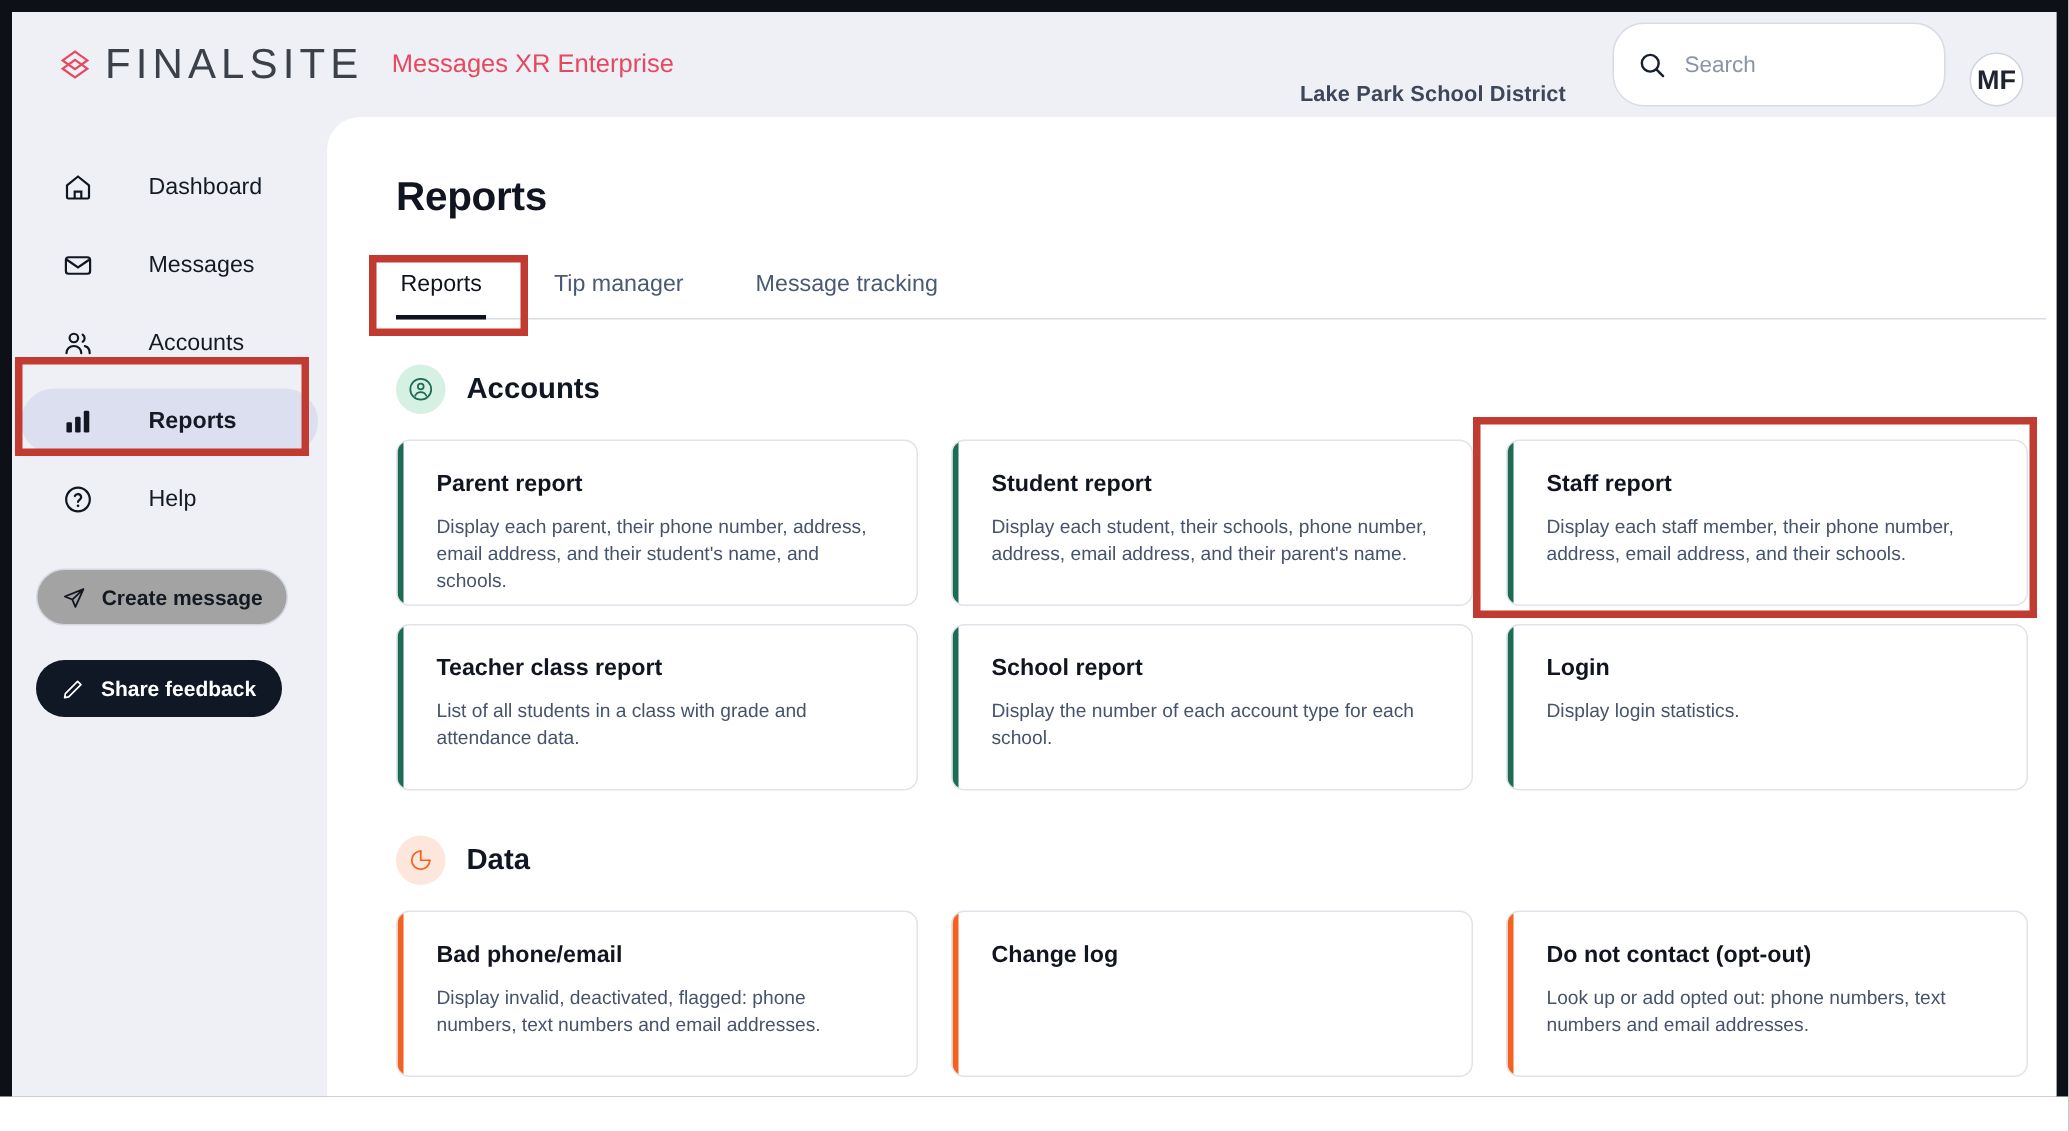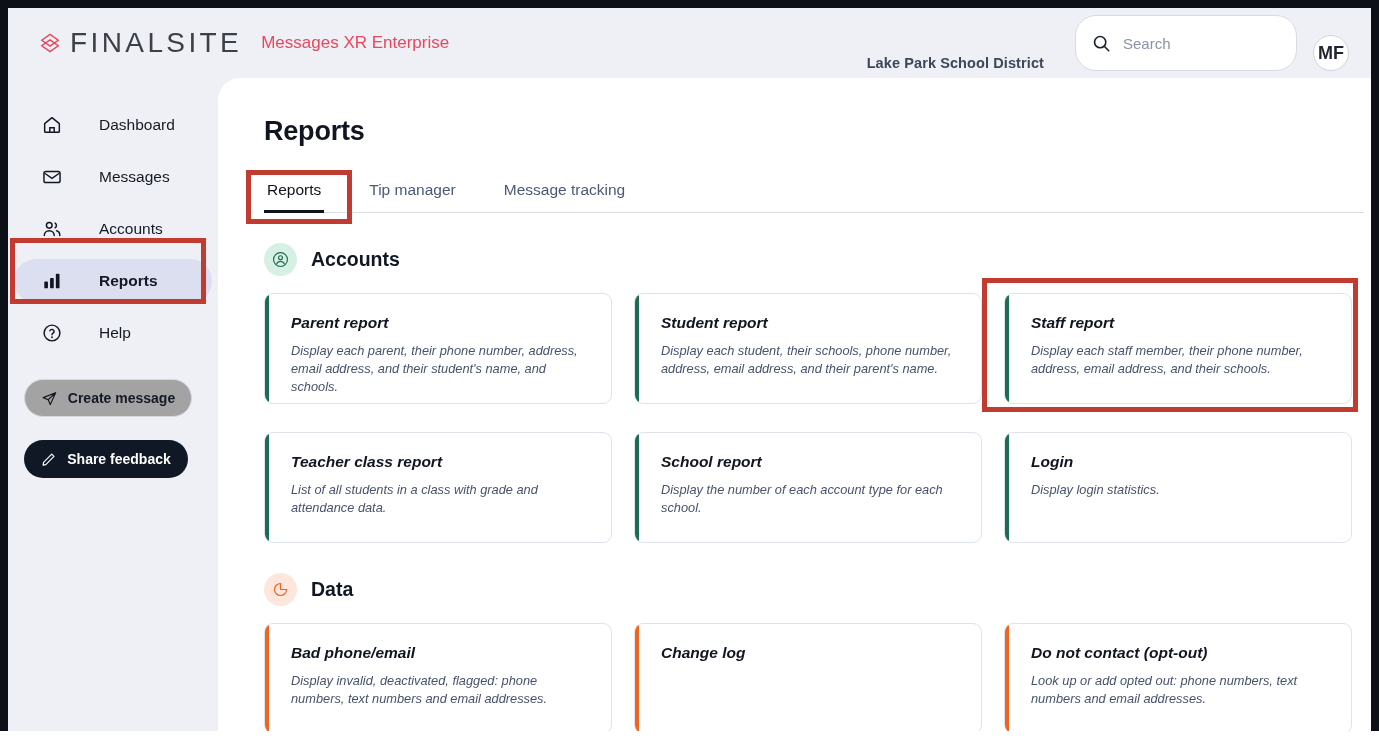--- a/index.html
+++ b/index.html
@@ -167,22 +167,21 @@
   }
   .section-ico.accounts { background: #d7f0e4; }
   .section-ico.data { background: #fde6dc; }
   .section-title {
     font-size: 19.5px; font-weight: 700; color: #101722;
   }
 
   .cards {
     display: grid;
     grid-template-columns: repeat(3, 348px);
-    gap: 28px 22px;
-    font-style: italic;
+    gap: 12px 22px;
   }
   .card {
     position: relative;
     height: 111px;
     background: #ffffff;
     border: 1px solid #dfe3ea;
     border-radius: 9px;
     padding: 20px 22px 0 26px;
     cursor: pointer;
     overflow: hidden;

